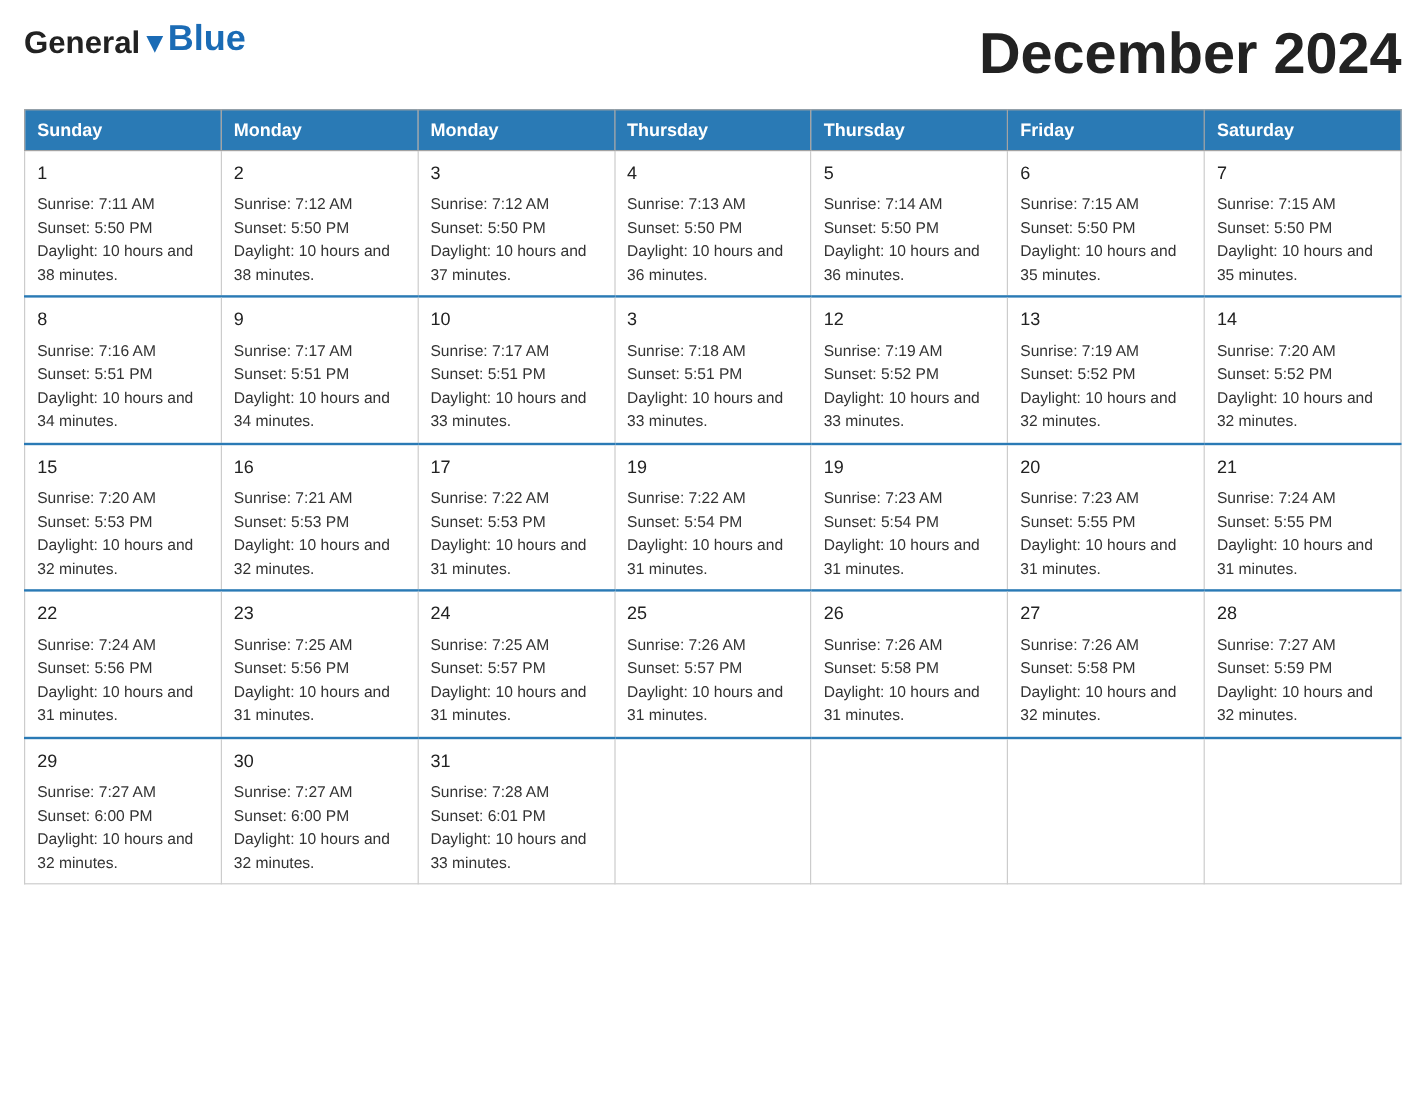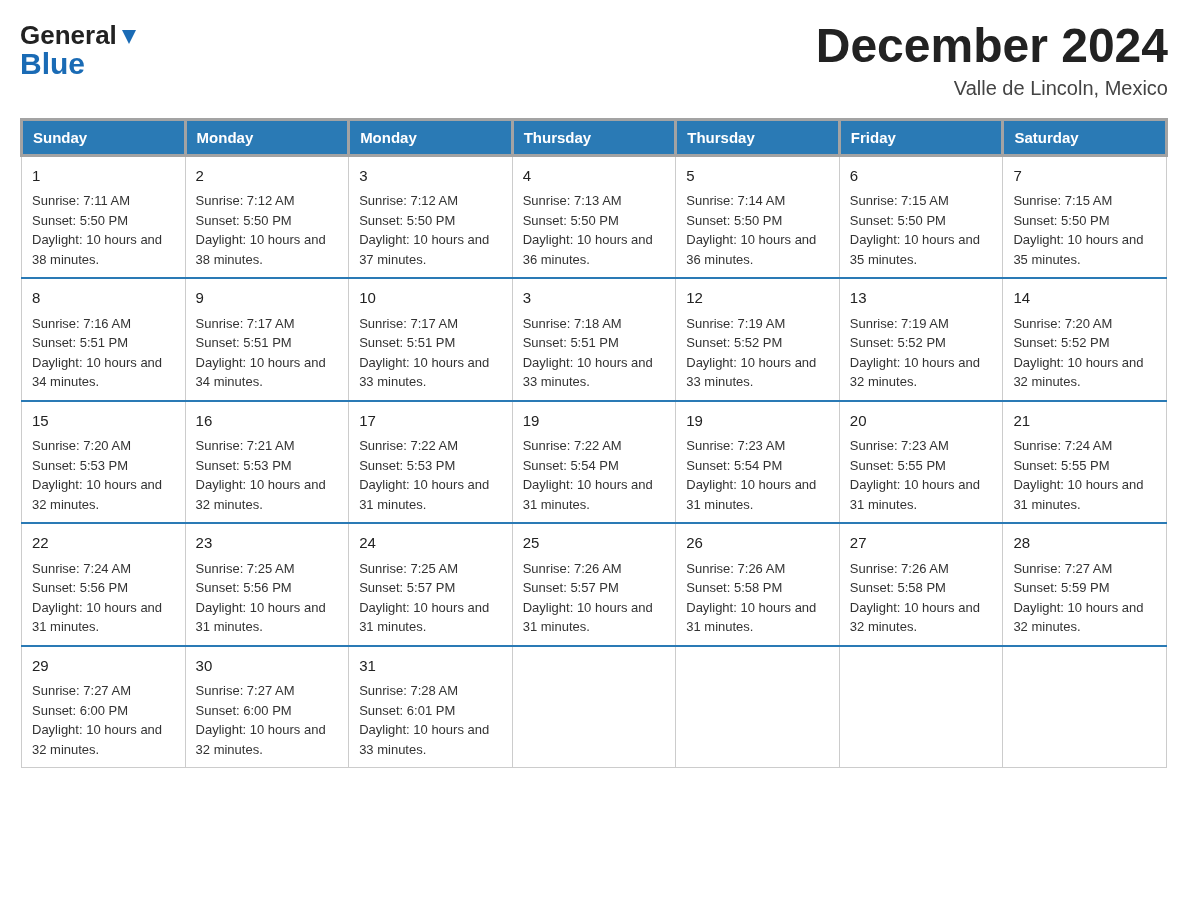--- a/index.html
+++ b/index.html
@@ -11,25 +11,25 @@
       padding: 20px;
     }
     .header {
       display: flex;
       justify-content: space-between;
       align-items: flex-start;
       margin-bottom: 18px;
     }
     .logo {
       display: flex;
-      flex-direction: column;
+      flex-direction: row;
       align-items: flex-start;
     }
     .title-block {
-      text-align: right;
+      text-align: left;
     }
     .title-block h1 {
       font-size: 48px;
       font-weight: bold;
       color: #222;
       line-height: 1.1;
     }
     .title-block h2 {
       font-size: 20px;
       font-weight: normal;
@@ -41,21 +41,21 @@
       border-collapse: collapse;
       table-layout: fixed;
     }
     thead tr th {
       background-color: #2a7ab5;
       color: #fff;
       font-size: 15px;
       font-weight: bold;
       padding: 8px 10px;
       text-align: left;
-      border: 3px solid #a3a3a3;
+      border: 1px solid #a3a3a3;
     }
     tbody tr td {
       vertical-align: top;
       padding: 8px 10px;
       font-size: 13px;
       color: #333;
       border: 1px solid #ccc;
       line-height: 1.5;
       height: 110px;
     }
@@ -86,21 +86,20 @@
     <div class="logo-wrapper">
       <span style="font-size:26px;font-weight:bold;color:#222;font-family:Arial,sans-serif;">General</span>
       <svg width="22" height="22" viewBox="0 0 22 22" style="margin-left:1px;margin-top:2px;">
         <polygon points="4,4 18,4 11,18" fill="#1a6bb5"></polygon>
       </svg>
     </div>
     <span style="font-size:30px;font-weight:bold;color:#1a6bb5;font-family:Arial,sans-serif;margin-top:-4px;">Blue</span>
   </div>
   <div class="title-block">
     <h1>December 2024</h1>
-    <h2>Valle de Lincoln, Mexico</h2>
   </div>
 </div>
 
 <table>
   <thead>
     <tr>
       <th>Sunday</th>
       <th>Monday</th>
       <th>Monday</th>
       <th>Thursday</th>

